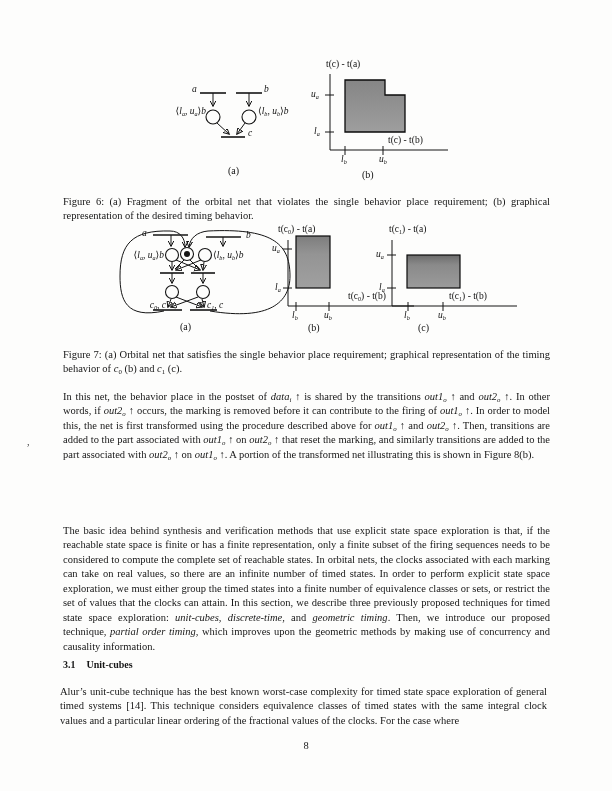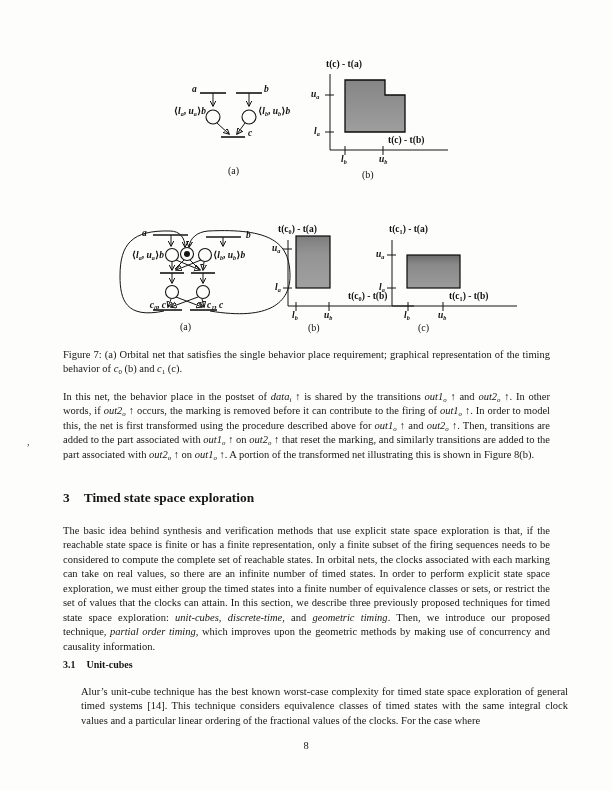--- a/index.html
+++ b/index.html
@@ -8,21 +8,21 @@
   .abs{position:absolute;}
   .para{position:absolute;width:487px;text-align:justify;font-size:10.5px;line-height:14.55px;}
   .caption{position:absolute;width:487px;text-align:justify;font-size:10.5px;line-height:14.3px;}
   .h1{position:absolute;font-weight:bold;font-size:13.4px;white-space:nowrap;}
   .h1 .num{margin-right:14px;}
   .h2{position:absolute;font-weight:bold;font-size:10px;white-space:nowrap;}
   .h2 .num{margin-right:11px;}
   .it{font-style:italic;}
   .sb{font-size:0.65em;vertical-align:-0.28em;line-height:0;}
   .fig{position:absolute;}
-  .mlabel{position:absolute;font-size:9.5px;white-space:nowrap;color:#101010;font-weight:bold;}
+  .mlabel{position:absolute;font-size:9.5px;white-space:nowrap;color:#101010;}
   .ptag{position:absolute;font-size:10px;white-space:nowrap;color:#101010;}
   .pagenum{position:absolute;width:100%;text-align:center;font-size:10.5px;}
   .artifact{position:absolute;font-size:10px;color:#333;}
   svg{position:absolute;left:0;top:0;overflow:visible;}
   svg line,svg path{stroke:#141414;fill:none;}
 </style>
 </head>
 <body>
 
 <div class="page">
@@ -80,20 +80,21 @@
       <span class="mlabel" style="left:26px;top:-3px;">t(c) - t(a)</span>
       <span class="mlabel" style="left:88px;top:73px;">t(c) - t(b)</span>
       <span class="mlabel" style="left:11px;top:27px;"><span class="it">u</span><span class="it sb">a</span></span>
       <span class="mlabel" style="left:14px;top:64px;"><span class="it">l</span><span class="it sb">a</span></span>
       <span class="mlabel" style="left:41px;top:92px;"><span class="it">l</span><span class="it sb">b</span></span>
       <span class="mlabel" style="left:79px;top:92px;"><span class="it">u</span><span class="it sb">b</span></span>
       <span class="ptag" style="left:62px;top:107px;">(b)</span>
     </div>
   </div>
 
+  <p class="caption" style="left:63px;top:184px;">Figure 6: (a) Fragment of the orbital net that violates the single behavior place requirement; (b) graphical representation of the desired timing behavior.</p>
 
   <div class="fig" style="left:118px;top:222px;width:440px;height:112px;">
     <svg width="175" height="105" viewBox="0 0 175 105">
       <defs>
         <marker id="ah7" markerWidth="7" markerHeight="7" refX="5.5" refY="3" orient="auto">
           <path d="M0,0 L6,3 L0,6 Z" fill="#141414" stroke="none"></path>
         </marker>
       </defs>
       <g>
         <path d="M 46,89 C 8,97 2,78 2,54 C 2,22 14,8 52,9 C 62,9 67,16 67,25" stroke-width="1" marker-end="url(#ah7)"></path>
@@ -205,23 +206,22 @@
       <span class="ptag" style="left:43px;top:96px;">(c)</span>
     </div>
   </div>
 
   <p class="caption" style="left:63px;top:337px;"><span>Figure 7: (a) Orbital net that satisfies the single behavior place requirement; graphical representation of the timing behavior of </span><span class="it">c</span><span class="sb">0</span><span> (b) and </span><span class="it">c</span><span class="sb">1</span><span> (c).</span></p>
 
   <span class="artifact" style="left:27px;top:436px;">,</span>
 
   <p class="para" style="left:63px;top:379px;"><span>In this net, the behavior place in the postset of </span><span class="it">data</span><span class="it sb">i</span><span> ↑ is shared by the transitions </span><span class="it">out1</span><span class="it sb">o</span><span> ↑ and </span><span class="it">out2</span><span class="it sb">o</span><span> ↑. In other words, if </span><span class="it">out2</span><span class="it sb">o</span><span> ↑ occurs, the marking is removed before it can contribute to the firing of </span><span class="it">out1</span><span class="it sb">o</span><span> ↑. In order to model this, the net is first transformed using the procedure described above for </span><span class="it">out1</span><span class="it sb">o</span><span> ↑ and </span><span class="it">out2</span><span class="it sb">o</span><span> ↑. Then, transitions are added to the part associated with </span><span class="it">out1</span><span class="it sb">o</span><span> ↑ on </span><span class="it">out2</span><span class="it sb">o</span><span> ↑ that reset the marking, and similarly transitions are added to the part associated with </span><span class="it">out2</span><span class="it sb">o</span><span> ↑ on </span><span class="it">out1</span><span class="it sb">o</span><span> ↑. A portion of the transformed net illustrating this is shown in Figure 8(b).</span></p>
 
-  <h2 class="h1" style="left:63px;top:479px;"><span class="num">3</span><span>Timed state space exploration</span></h2>
 
   <p class="para" style="left:63px;top:513px;"><span>The basic idea behind synthesis and verification methods that use explicit state space exploration is that, if the reachable state space is finite or has a finite representation, only a finite subset of the firing sequences needs to be considered to compute the complete set of reachable states. In orbital nets, the clocks associated with each marking can take on real values, so there are an infinite number of timed states. In order to perform explicit state space exploration, we must either group the timed states into a finite number of equivalence classes or sets, or restrict the set of values that the clocks can attain. In this section, we describe three previously proposed techniques for timed state space exploration: </span><span class="it">unit-cubes</span><span>, </span><span class="it">discrete-time</span><span>, and </span><span class="it">geometric timing</span><span>. Then, we introduce our proposed technique, </span><span class="it">partial order timing</span><span>, which improves upon the geometric methods by making use of concurrency and causality information.</span></p>
 
   <h3 class="h2" style="left:63px;top:649px;"><span class="num">3.1</span><span>Unit-cubes</span></h3>
 
-  <p class="para" style="left:81px;top:674px;">Alur’s unit-cube technique has the best known worst-case complexity for timed state space exploration of general timed systems [14].  This technique considers equivalence classes of timed states with the same integral clock values and a particular linear ordering of the fractional values of the clocks. For the case where</p>
+  <p class="para" style="left:60px;top:674px;">Alur’s unit-cube technique has the best known worst-case complexity for timed state space exploration of general timed systems [14].  This technique considers equivalence classes of timed states with the same integral clock values and a particular linear ordering of the fractional values of the clocks. For the case where</p>
 
   <div class="pagenum" style="top:740px;">8</div>
 
 </div>
 
 </body></html>

